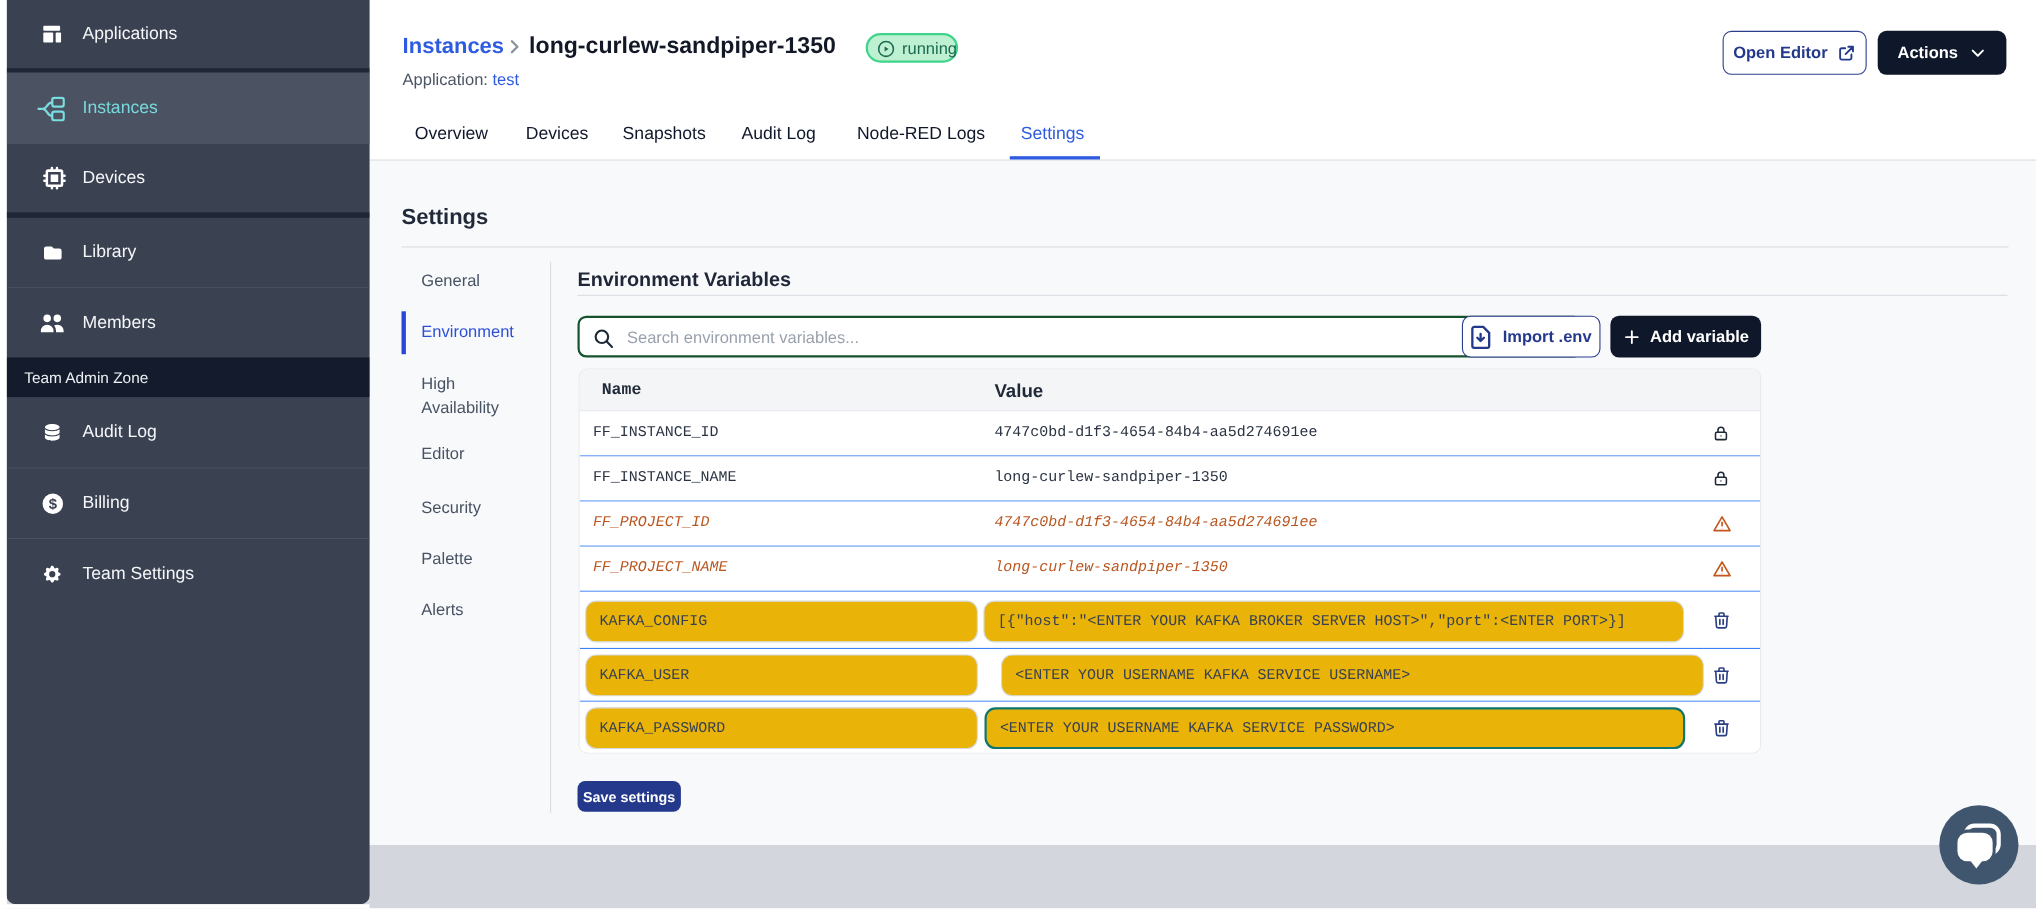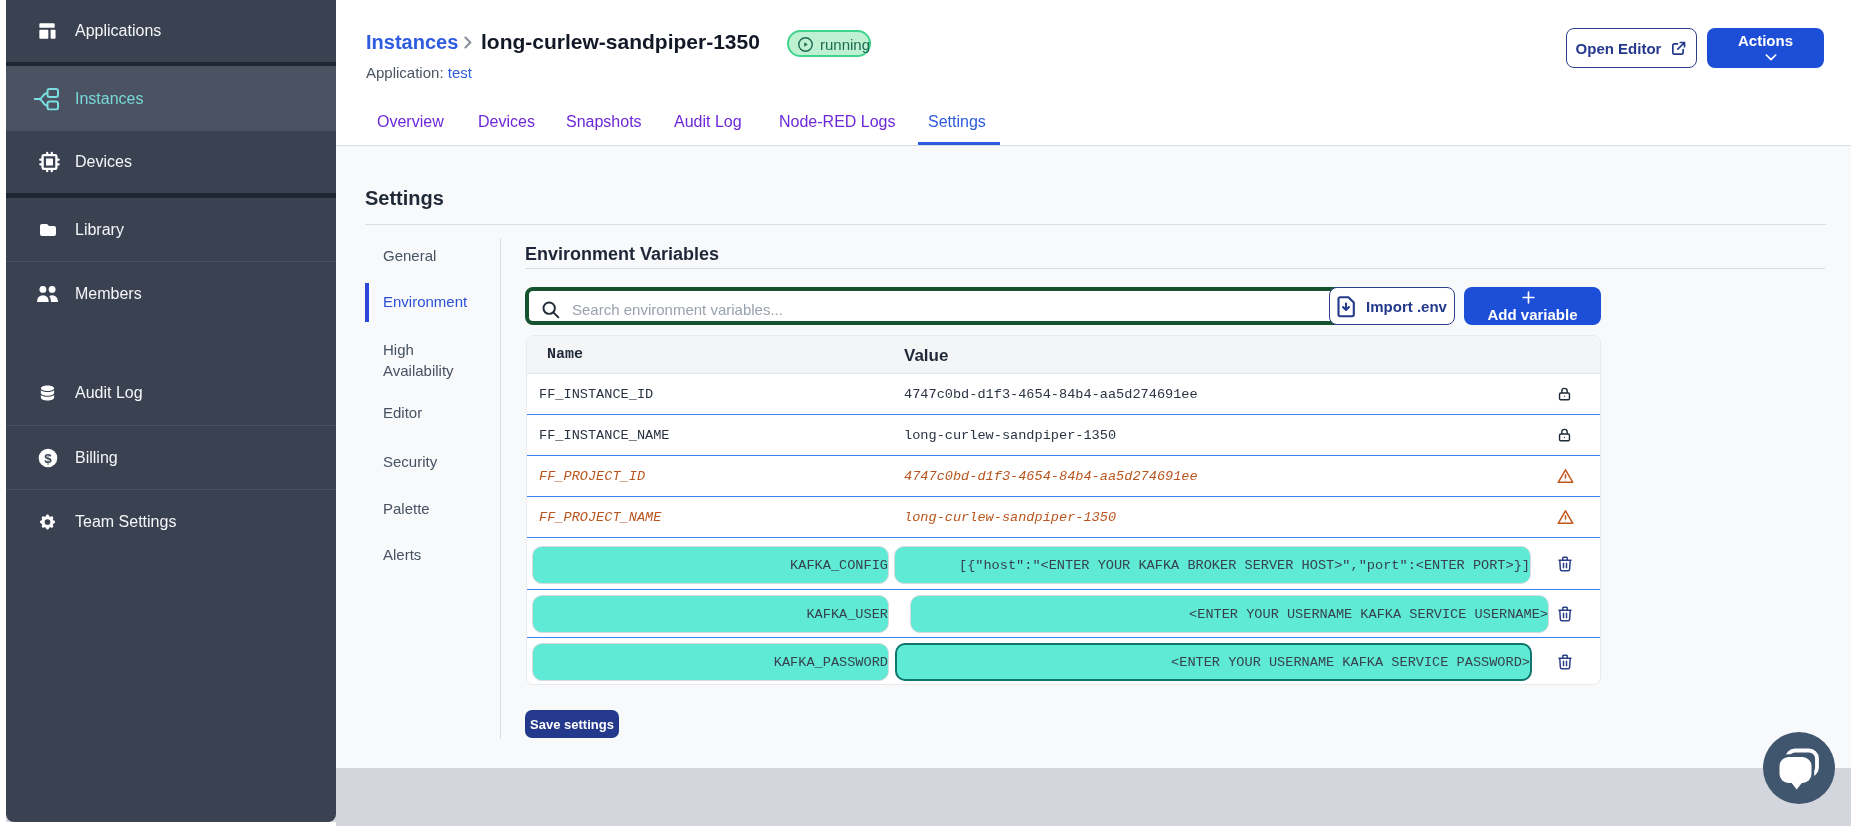--- a/index.html
+++ b/index.html
@@ -13,32 +13,32 @@
   .sitem svg{position:absolute;left:32px;top:50%;transform:translateY(-50%);}
   .sdiv{position:absolute;left:0;width:330px;background:#202734;}
   .sthin{position:absolute;left:0;width:330px;height:1px;background:#485061;}
   
   .hdrborder{position:absolute;left:336px;top:145px;width:1515px;height:1px;background:#d9dde3;}
   #mainbg{position:absolute;left:336px;top:146px;width:1515px;height:622px;background:#f8f9fb;}
   #footband{position:absolute;left:6px;top:768px;width:1845px;height:58px;background:#d3d7dd;}
   #leftstrip{position:absolute;left:0;top:0;width:6px;height:826px;background:#fff;}
   #underside{position:absolute;left:0;top:822px;width:336px;height:4px;background:#fff;}
   .crumb{position:absolute;top:33px;font-weight:bold;font-size:20px;}
-  .tab{position:absolute;top:108px;height:27px;line-height:27px;font-size:16px;color:#6d28d9;}
+  .tab{position:absolute;top:108px;height:27px;line-height:27px;font-size:16px;color:#0f172a;}
   .btn{position:absolute;border-radius:8px;font-weight:bold;font-size:15px;display:flex;align-items:center;justify-content:center;box-sizing:border-box;}
   .btn-outline{background:#fff;border:1.5px solid #2c3f8d;color:#24398b;}
-  .btn-fill{background:#1d4ed8;color:#fff;flex-direction:column;}
+  .btn-fill{background:#0f172a;color:#fff;}
   
   .subitem{position:absolute;left:383px;font-size:15px;color:#475263;}
   .mono{font-family:"Liberation Mono",monospace;font-size:13.6px;color:#2a3342;}
   .row{position:absolute;left:0;width:1073px;background:#fff;border-bottom:1px solid #3b82f6;box-sizing:border-box;}
   .cellname{position:absolute;left:12px;top:50%;transform:translateY(-50%);}
   .cellval{position:absolute;left:377px;top:50%;transform:translateY(-50%);}
   .rowicon{position:absolute;left:1029px;top:50%;transform:translateY(-50%);}
-  .inp{position:absolute;background:#5eead4;border:1px solid #d6dade;border-radius:10px;box-sizing:border-box;display:flex;align-items:center;justify-content:flex-end;}
+  .inp{position:absolute;background:#eab308;border:1px solid #d6dade;border-radius:10px;box-sizing:border-box;display:flex;align-items:center;}
   .inp span{padding-left:12px;white-space:nowrap;}
 </style>
 </head>
 <body>
 <div id="app">
   <div id="footband"></div>
   <div id="mainbg"></div>
   <div class="hdrborder"></div>
 
   <div class="crumb" style="left:366px;top:31px;color:#2e5be0;">Instances</div>
@@ -109,20 +109,23 @@
         </svg>
       <span class="lbl">Library</span>
     </div>
     <div class="sthin" style="top:261px;"></div>
     <div class="sitem" style="top:262px;height:63px;">
       <svg style="left:30px;" width="23" height="23" viewBox="0 0 20 20" fill="#fff">
           <path d="M9 6a3 3 0 11-6 0 3 3 0 016 0zM17 6a3 3 0 11-6 0 3 3 0 016 0zM12.93 17c.046-.327.07-.66.07-1a6.97 6.97 0 00-1.5-4.33A5 5 0 0119 16v1h-6.07zM6 11a5 5 0 015 5v1H1v-1a5 5 0 015-5z"></path>
         </svg>
       <span class="lbl">Members</span>
     </div>
+    <div style="position:absolute;left:0;top:325px;width:330px;height:36px;background:#141b2c;color:#eef0f3;font-size:14px;">
+        <span style="position:absolute;left:16px;top:50%;transform:translateY(-50%);">Team Admin Zone</span>
+      </div>
     <div class="sitem" style="top:361px;height:64px;">
       <svg width="19" height="19" viewBox="0 0 20 20" fill="#fff">
           <path d="M17 5c0 1.657-3.134 3-7 3S3 6.657 3 5s3.134-3 7-3 7 1.343 7 3z"></path>
           <path d="M3 7.1v2.9c0 1.657 3.134 3 7 3s7-1.343 7-3V7.1c-1.2 1.15-3.9 1.9-7 1.9s-5.8-.75-7-1.9z"></path>
           <path d="M3 12.1V15c0 1.657 3.134 3 7 3s7-1.343 7-3v-2.9c-1.2 1.15-3.9 1.9-7 1.9s-5.8-.75-7-1.9z"></path>
         </svg>
       <span class="lbl">Audit Log</span>
     </div>
     <div class="sthin" style="top:425px;"></div>
     <div class="sitem" style="top:426px;height:63px;">
@@ -150,21 +153,21 @@
   <div class="subitem" style="top:339px;line-height:21px;">High<br>Availability</div>
   <div class="subitem" style="top:404px;">Editor</div>
   <div class="subitem" style="top:453px;">Security</div>
   <div class="subitem" style="top:500px;">Palette</div>
   <div class="subitem" style="top:546px;">Alerts</div>
   <div class="abs" style="left:500px;top:238px;width:1px;height:501px;background:#d9dde3;"></div>
 
   <div class="abs" style="left:525px;top:244px;font-size:18px;font-weight:bold;color:#1e2638;">Environment Variables</div>
   <div class="abs" style="left:525px;top:268px;width:1300px;height:1px;background:#dadde3;"></div>
 
-  <div class="abs" style="left:525px;top:287px;width:914px;height:38px;box-sizing:border-box;background:#fff;border:4px solid #14532d;border-radius:8px;">
+  <div class="abs" style="left:525px;top:287px;width:914px;height:38px;box-sizing:border-box;background:#fff;border:2px solid #14532d;border-radius:8px;">
     <svg class="abs" style="left:11px;top:8px;" width="21" height="21" viewBox="0 0 24 24" fill="none" stroke="#1f2937" stroke-width="2.2" stroke-linecap="round">
         <circle cx="10.5" cy="10.5" r="6.5"></circle>
         <path d="M15.5 15.5L21 21"></path>
       </svg>
     <span class="abs" style="left:43px;top:10px;font-size:15px;color:#99a1ad;">Search environment variables...</span>
   </div>
   <div class="btn btn-outline" style="left:1329px;top:287px;width:126px;height:38px;">
     <svg style="margin-right:9px;" width="20" height="23" viewBox="0 0 20 23" fill="none" stroke="#24398b" stroke-width="2.1" stroke-linecap="round" stroke-linejoin="round">
         <path d="M3.2 2.2h8.2l5.4 5.4v12a1.7 1.7 0 01-1.7 1.7H3.2a1.7 1.7 0 01-1.7-1.7V3.9a1.7 1.7 0 011.7-1.7z"></path>
         <path d="M9 8.5v6.2m-3-2.7l3 3 3-3"></path>

